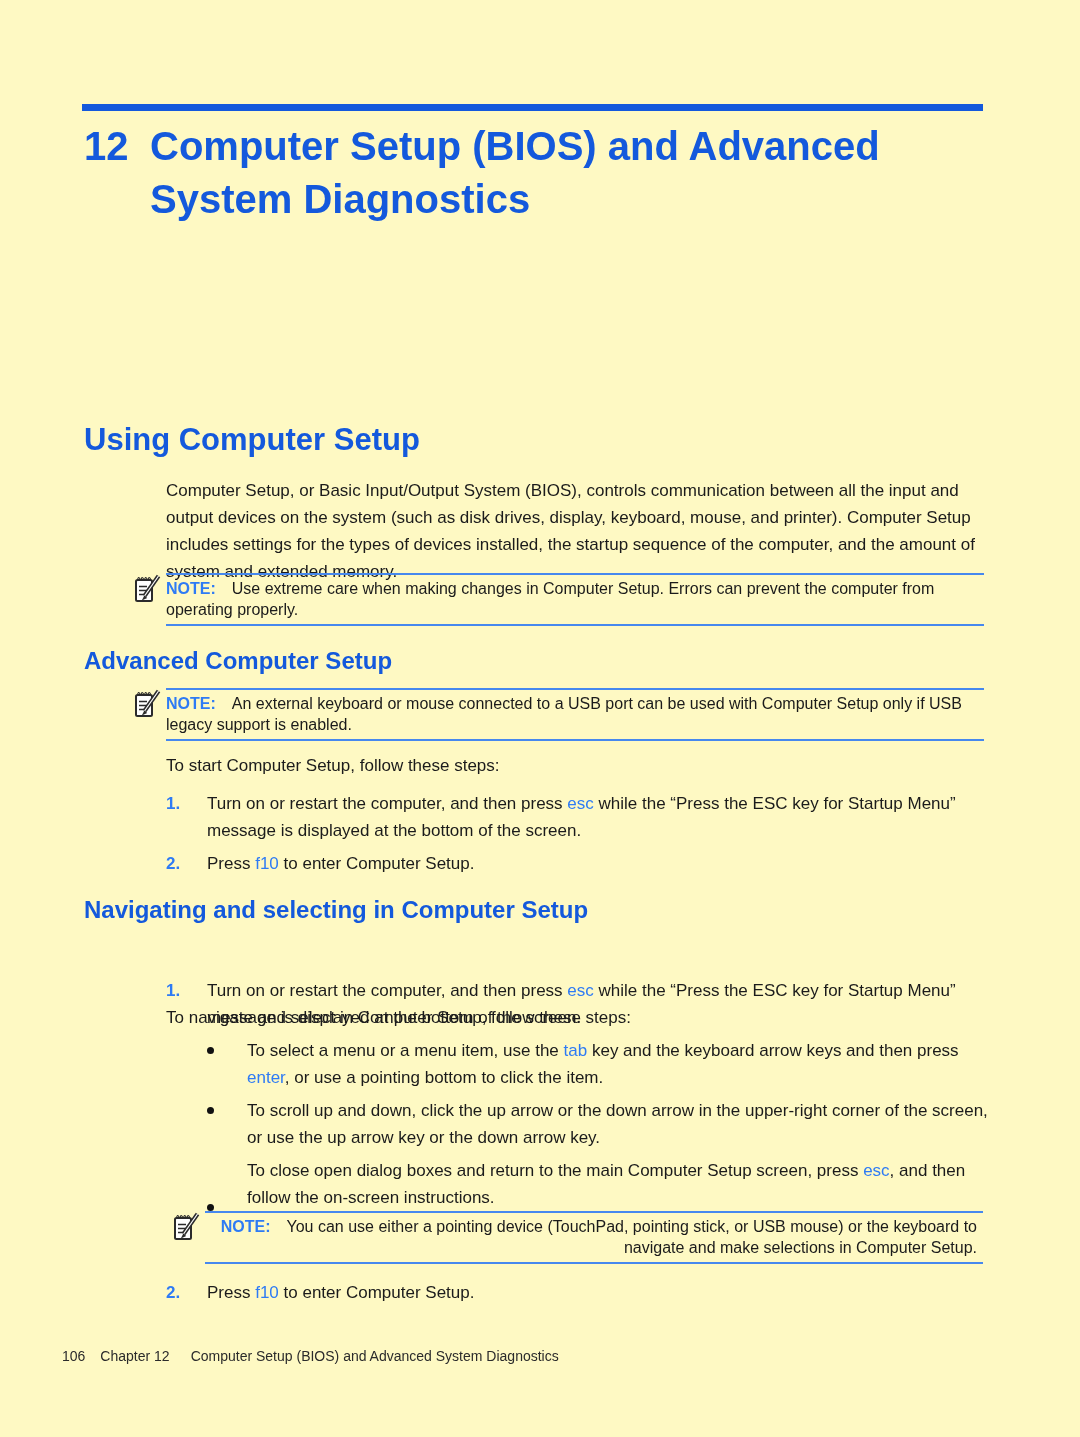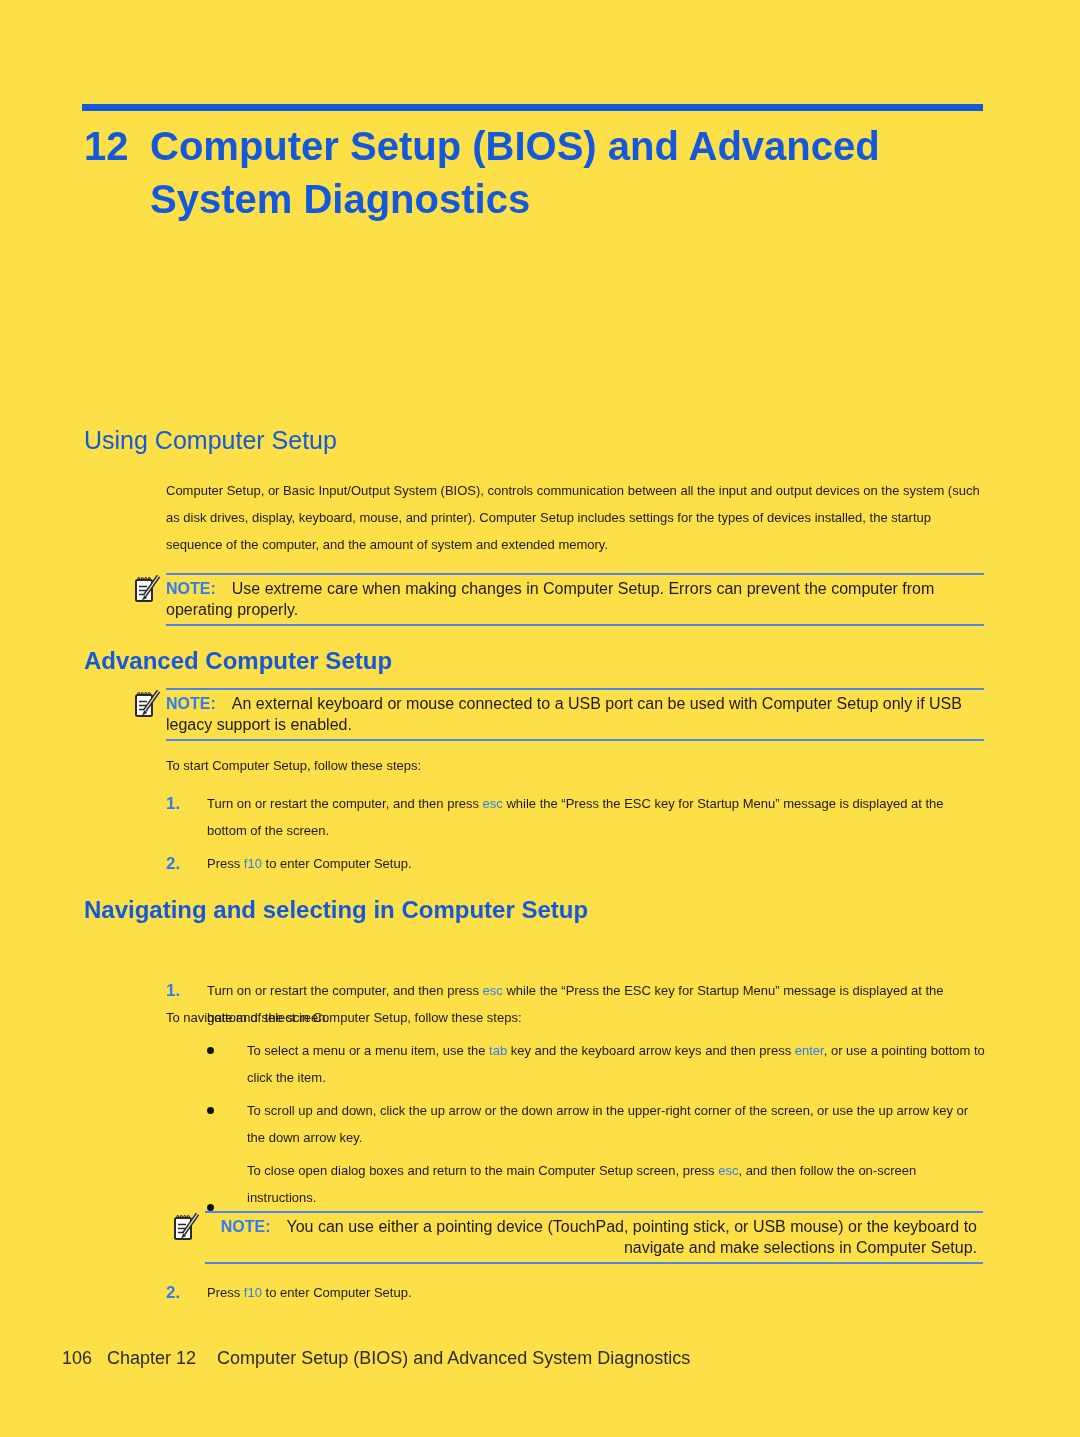--- a/index.html
+++ b/index.html
@@ -1,40 +1,40 @@
 <!DOCTYPE html>
 <html style="--heading_blue: #1459dc; --link_blue: #2e7bf4; --note_rule_blue: #4688ee; --body_text: #1b1b1b; --footer_text: #2b2b2b;"><head>
 <meta charset="utf-8">
 <style>
   * { margin:0; padding:0; box-sizing:border-box; }
   html,body { background:#ffffff; }
   .page {
     position:relative;
     width:1080px; height:1437px;
-    background:#fde047;
+    background:#fef9c3;
     font-family:"Liberation Sans", "DejaVu Sans", sans-serif;
     color:var(--body_text,#1b1b1b);
     overflow:hidden;
   }
 
   
   .top-rule { position:absolute; left:82px; top:104px; width:901px; height:7px;
               background:var(--heading_blue,#1459dc); }
   .chapter { position:absolute; left:84px; top:120px; width:905px; display:flex;
              color:var(--heading_blue,#1459dc); font-weight:bold;
              font-size:40px; line-height:53px; }
   .chapter .ch-num { width:66px; flex:0 0 66px; }
   .chapter .ch-text { width:838px; }
 
   h2.sec { position:absolute; left:84px; color:var(--heading_blue,#1459dc);
-           font-size:25px; line-height:34px; font-weight:normal; }
+           font-size:31px; line-height:34px; font-weight:bold; }
   h3.sub { position:absolute; left:84px; color:var(--heading_blue,#1459dc);
            font-size:24px; line-height:27px; font-weight:bold; }
 
-  .body-text { font-size:13px; line-height:27px; color:var(--body_text,#1b1b1b); }
+  .body-text { font-size:17px; line-height:27px; color:var(--body_text,#1b1b1b); }
 
   #using-heading   { top:423px; }
   #intro-para      { position:absolute; left:166px; top:477px; width:822px; }
 
   
   .note { position:absolute; border-top:2px solid var(--note_rule_blue,#4688ee);
           border-bottom:2px solid var(--note_rule_blue,#4688ee);
           padding:3px 0 4px 0; }
   .note .note-body { font-size:16px; line-height:21px; }
   .note .note-label { color:var(--link_blue,#2e7bf4); font-weight:bold; margin-right:16px; }
@@ -65,21 +65,21 @@
   #nav-bullet-1 { top:1037px; }
   #nav-bullet-2 { top:1097px; }
   #nav-bullet-3 { top:1157px;align-items:flex-end; }
 
   #note-navigating { left:205px; top:1211px; width:778px; }
   #note-navigating .note-body { width:772px;text-align:right; }
   #navigating-step-2 { top:1279px; }
 
   .key { color:var(--link_blue,#2e7bf4); }
 
-  .footer { position:absolute; left:62px; top:1348px; font-size:18px;
+  .footer { position:absolute; left:62px; top:1348px; font-size:14px;
             color:var(--footer_text,#2b2b2b); white-space:nowrap; }
   .footer .pg  { margin-right:15px; }
   .footer .chl { margin-right:21px; }
 </style>
 </head>
 <body>
 
 <div class="page">
 
   <div class="top-rule"></div>

